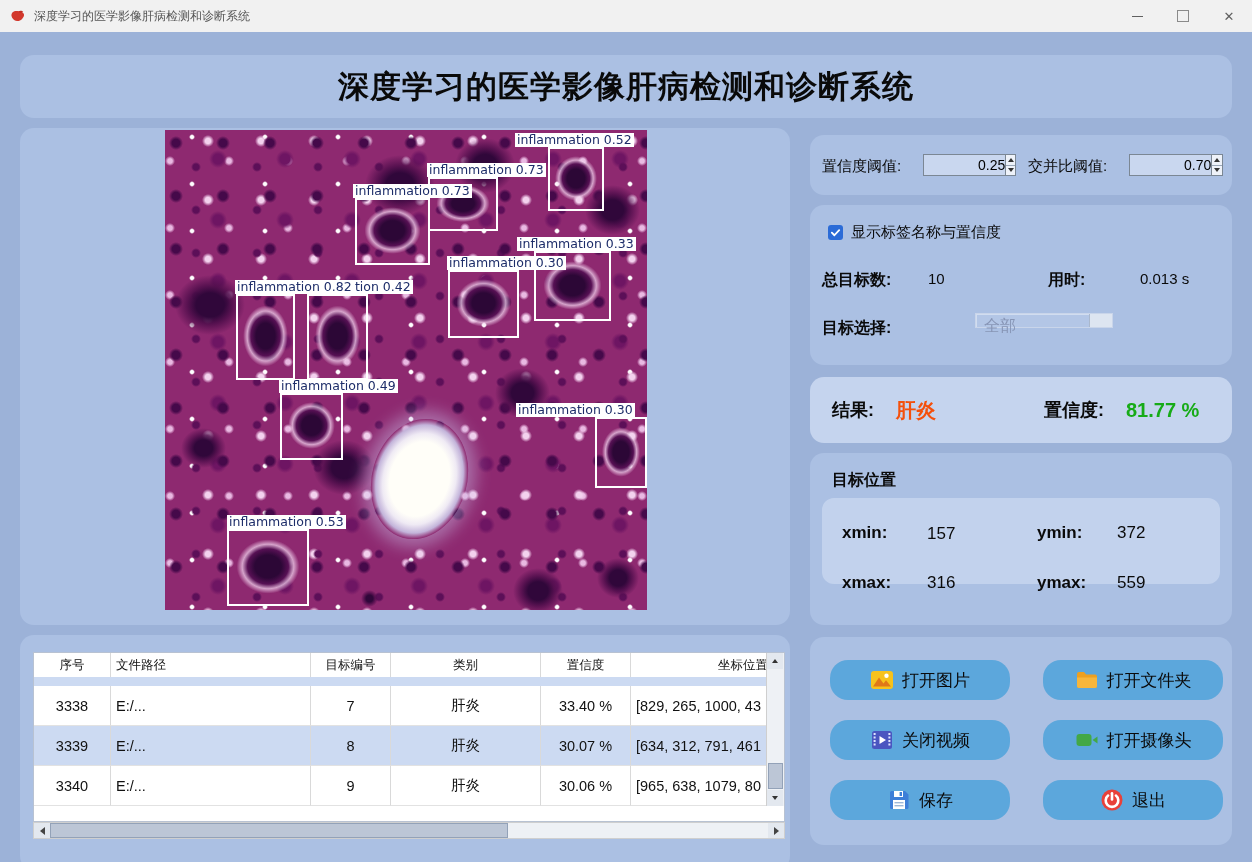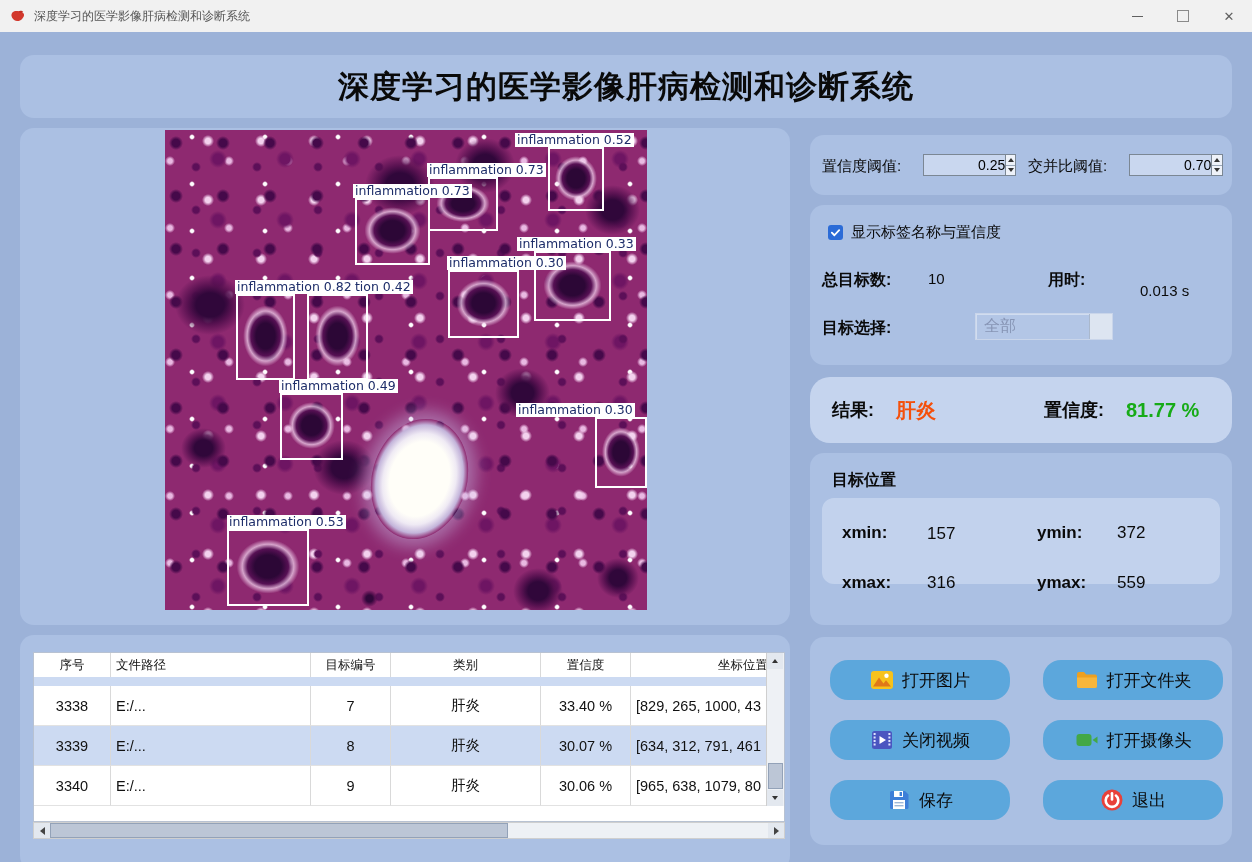--- a/index.html
+++ b/index.html
@@ -16,21 +16,21 @@
   .titlebar .app-icon{width:16px;height:16px;margin:0 8px 0 10px;}
   .titlebar .app-title{font-size:12px;color:#555;}
   .win-controls{margin-left:auto;display:flex;height:32px;}
   .win-btn{width:46px;height:32px;display:flex;align-items:center;justify-content:center;color:#606060;}
   .glyph-min{width:11px;height:1px;background:#606060;}
   .glyph-max{width:10px;height:10px;border:1px solid #8a8a8a;}
   .glyph-close{font-size:13px;color:#606060;line-height:1;}
 
   
   .panel{background:#abc0e3;border-radius:14px;}
-  .panel-light{background:#c5d4ee;border-radius:20px;text-decoration:underline;}
+  .panel-light{background:#c5d4ee;border-radius:14px;text-decoration:underline;}
 
   .header-banner{left:20px;top:55px;width:1212px;height:63px;display:flex;align-items:center;justify-content:center;}
   .header-title{font-size:31px;font-weight:bold;color:#0a0a0a;letter-spacing:1px;}
 
   
   .image-panel{left:20px;top:128px;width:770px;height:497px;}
   .histology{left:165px;top:130px;width:482px;height:480px;overflow:hidden;
     background-color:#8e2970;
     background-image:
       radial-gradient(circle 7px at 11px 13px, #45094a 55%, rgba(69,9,74,0) 100%),
@@ -69,21 +69,21 @@
   .spin-arrows{width:17px;display:flex;flex-direction:column;border-left:1px solid #7b8794;}
   .spin-btn{flex:1;background:#eef2f9;display:flex;align-items:center;justify-content:center;}
   .spin-btn + .spin-btn{border-top:1px solid #9aa7b8;}
   .tri-up{width:0;height:0;border-left:3px solid transparent;border-right:3px solid transparent;border-bottom:4px solid #333;}
   .tri-down{width:0;height:0;border-left:3px solid transparent;border-right:3px solid transparent;border-top:4px solid #333;}
 
   .checkbox-row{position:absolute;left:18px;top:18px;display:flex;align-items:center;justify-content:space-between;}
   .checkbox{width:15px;height:15px;border-radius:3px;background:#2b6bd7;display:flex;align-items:center;justify-content:center;margin-right:8px;}
   .checkbox svg{width:11px;height:11px;}
 
-  .dropdown{position:absolute;left:165px;top:108px;width:138px;height:27px;background:#b3c6e6;
+  .dropdown{position:absolute;left:165px;top:108px;width:138px;height:15px;background:#b3c6e6;
     border:1px solid #c9d5ea;box-shadow:inset 1px 1px 0 rgba(255,255,255,.4);display:flex;box-sizing:border-box;}
   .dropdown .dd-text{flex:1;font-size:16px;color:#8795b5;padding:2px 0 0 8px;}
   .dropdown .dd-btn{width:22px;background:#dde5f1;border-left:1px solid #aab8cc;display:flex;align-items:center;justify-content:center;}
   .dd-tri{width:0;height:0;border-left:4px solid transparent;border-right:4px solid transparent;border-top:5px solid #6a7florida;border-top-color:#6a7a90;}
 
   .result-row{position:absolute;left:0;top:0;width:100%;height:100%;display:flex;align-items:center;}
   .res-label{font-size:18px;font-weight:bold;color:#0a0a0a;}
   .res-value{font-size:20px;font-weight:bold;}
 
   .pos-card{position:absolute;left:12px;top:45px;width:398px;height:86px;background:#c2d2ed;border-radius:12px;}
@@ -235,21 +235,21 @@
     <span class="checkbox">
       <svg viewBox="0 0 12 12">
           <path d="M2 6.2 L4.8 9 L10 3.4" stroke="#fff" stroke-width="2" fill="none" stroke-linecap="round" stroke-linejoin="round"></path>
         </svg>
     </span>
     <span class="lbl">显示标签名称与置信度</span>
   </div>
   <span class="abs lbl-b" style="left:12px;top:65px;">总目标数:</span>
   <span class="abs lbl" style="left:118px;top:65px;">10</span>
   <span class="abs lbl-b" style="left:238px;top:65px;">用时:</span>
-  <span class="abs lbl" style="left:330px;top:65px;margin-top:12px;">0.013 s</span>
+  <span class="abs lbl" style="left:330px;top:65px;">0.013 s</span>
   <span class="abs lbl-b" style="left:12px;top:113px;">目标选择:</span>
   <div class="dropdown">
     <span class="dd-text">全部</span>
     <span class="dd-btn">
         <span class="dd-tri"></span>
       </span>
   </div>
 </div>
 
 <div class="abs panel-light p-result">

